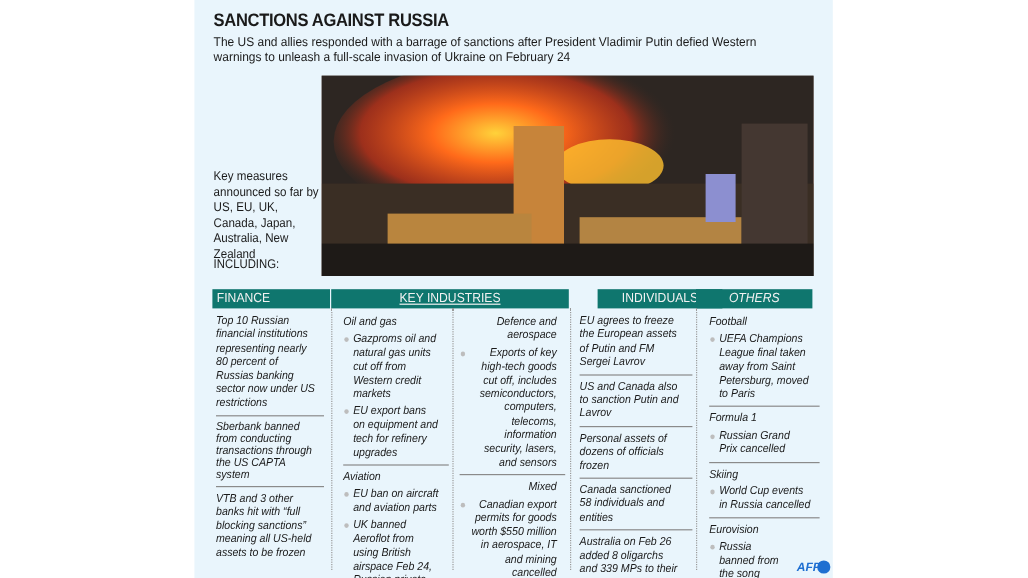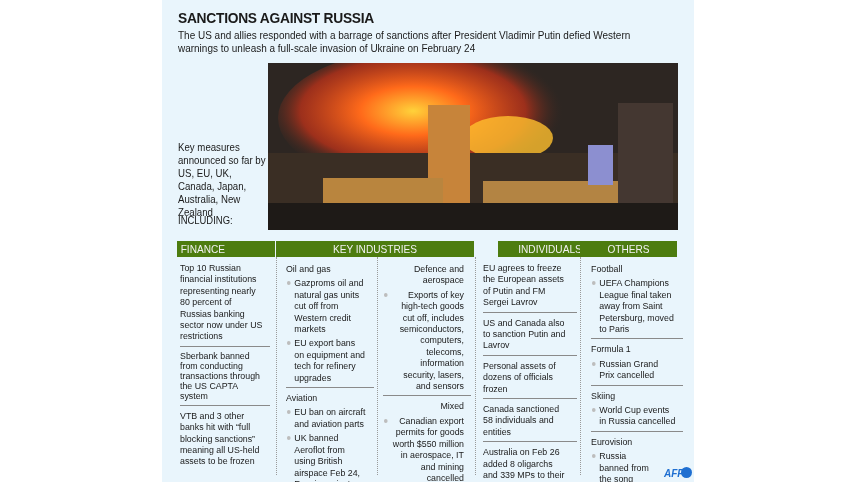--- a/index.html
+++ b/index.html
@@ -9,24 +9,24 @@
            background:#e9f5fc; }
   .title { position:absolute; left:178px; top:9px; font-size:15px; font-weight:bold;
            letter-spacing:-0.3px; transform:scaleX(0.92); transform-origin:left; color:#1a1a1a; }
   .sub { position:absolute; left:178px; top:29px; width:500px; font-size:10.5px; line-height:12.5px;
          transform:scaleX(0.95); transform-origin:left; }
   .photo { position:absolute; left:268px; top:63px; width:410px; height:167px; overflow:hidden;
            background:linear-gradient(180deg,#3a2a22 0%,#5b2e1e 45%,#2e231c 100%); }
   .key { position:absolute; left:178px; top:141px; width:100px; font-size:10.5px; line-height:13px;
          transform:scaleX(0.92); transform-origin:left; }
   .incl { position:absolute; left:178px; top:214px; font-size:10.5px; transform:scaleX(0.9); transform-origin:left; }
-  .hdr { position:absolute; top:241px; height:16px; background:#4d7c0f; color:#f2f2f2;
+  .hdr { position:absolute; top:241px; height:16px; background:#0f766e; color:#f2f2f2;
          font-size:11px; line-height:16px; }
   .hdr span { display:block; transform:scaleX(0.92); }
-  .col { position:absolute; top:262px; font-size:9.6px; line-height:11.4px; }
+  .col { position:absolute; top:262px; font-size:9.6px; line-height:11.4px;font-style:italic; }
   .col .t { transform:scaleX(0.92); transform-origin:left; }
   .sep { border-top:1px solid #8a8a8a; margin:4px 0 4px 0; }
   .vdiv { position:absolute; top:257px; height:218px; border-left:1px dotted #9a9a9a; }
   .bul { position:relative; padding-left:9px; margin-top:3px; }
   .bul::before { content:""; position:absolute; left:1px; top:4px; width:4px; height:4px; border-radius:50%; background:#bdbdbd; }
   .cat { margin-top:1px; }
   .afp { position:absolute; left:664px; top:468px; font-size:10px; font-weight:bold; font-style:italic; color:#1f6fd1; }
   .afp-dot { position:absolute; left:681px; top:467px; width:11px; height:11px; border-radius:50%; background:#1f6fd1; }
 </style>
 </head>
@@ -59,27 +59,27 @@
     <rect x="0" y="140" width="410" height="27" fill="#1e1a17"></rect>
   </svg>
 </div>
 
 <div class="key">Key measures announced so far by US, EU, UK, Canada, Japan, Australia, New Zealand</div>
 <div class="incl">INCLUDING:</div>
 
 <div class="hdr" style="left:177px;width:98px;">
     <span style="padding-left:4px;transform-origin:left;">FINANCE</span>
   </div>
-<div class="hdr" style="left:276px;width:198px;text-align:center;">
+<div class="hdr" style="left:276px;width:198px;text-align:center;text-decoration:underline;">
     <span>KEY INDUSTRIES</span>
   </div>
 <div class="hdr" style="left:498px;width:104px;text-align:center;">
     <span>INDIVIDUALS</span>
   </div>
-<div class="hdr" style="left:580px;width:97px;text-align:center;">
+<div class="hdr" style="left:580px;width:97px;text-align:center;font-style:italic;">
     <span>OTHERS</span>
   </div>
 
 <div class="vdiv" style="left:276px;"></div>
 <div class="vdiv" style="left:377px;"></div>
 <div class="vdiv" style="left:475px;"></div>
 <div class="vdiv" style="left:580px;"></div>
 
 <div class="col" style="left:180px;width:90px;">
   <div class="t">Top 10 Russian financial institutions representing nearly 80 percent of Russias banking sector now under US restrictions</div>

